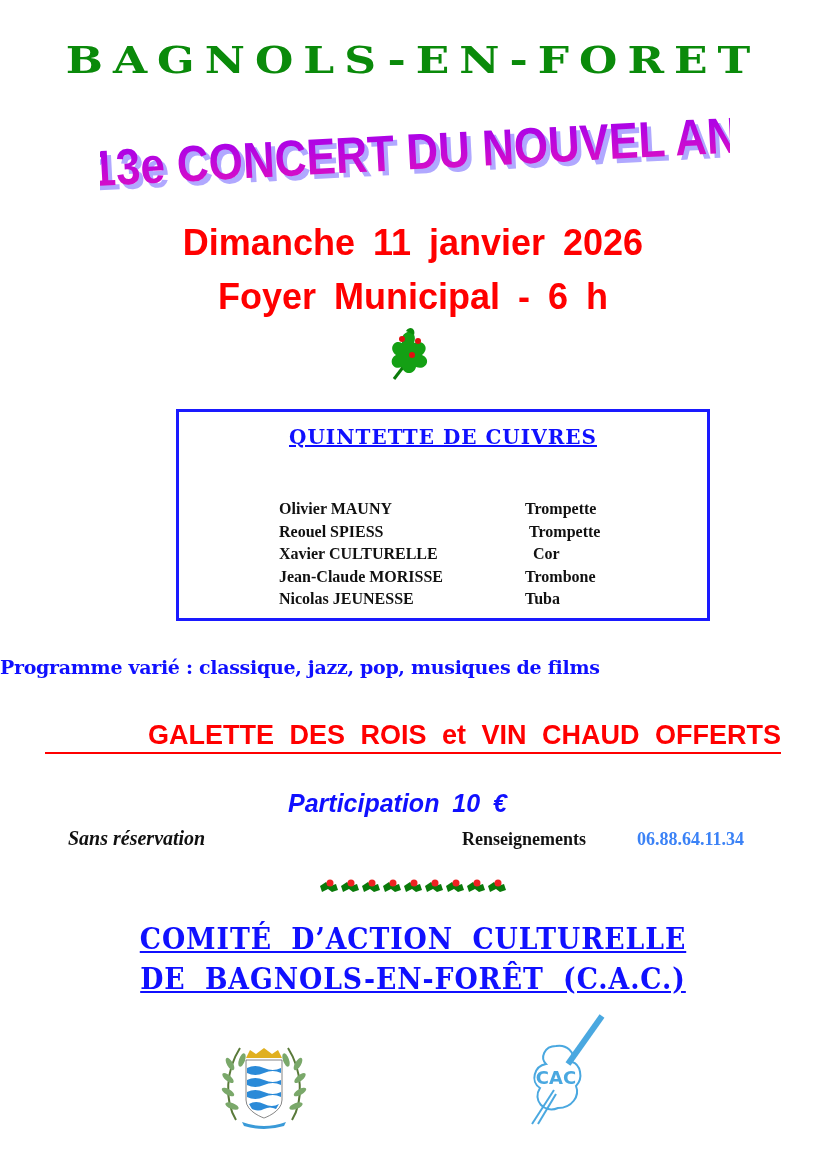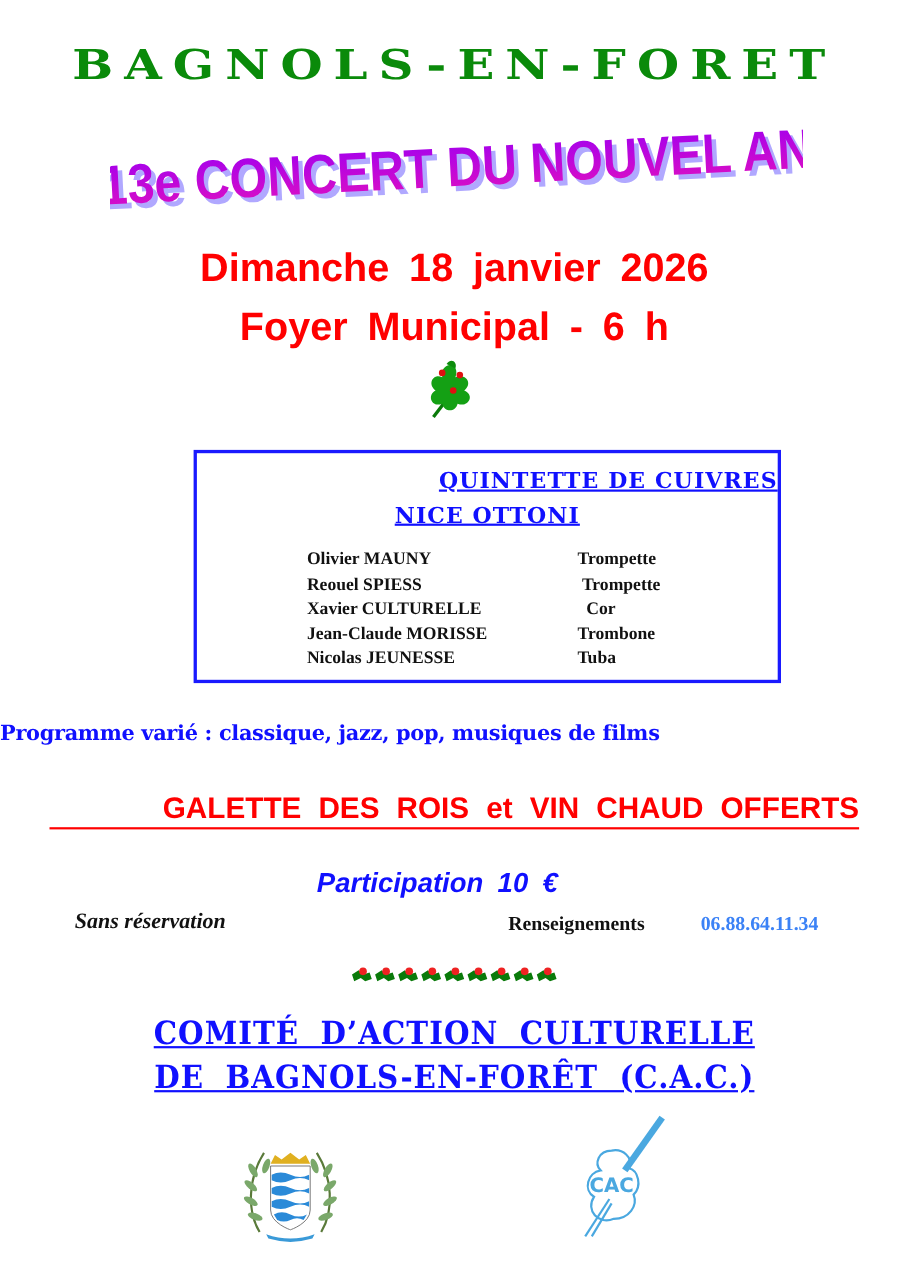--- a/index.html
+++ b/index.html
@@ -72,37 +72,36 @@
         <stop offset="1" stop-color="#e010c0"></stop>
       </linearGradient>
     </defs>
     <g transform="rotate(-3 315 40)">
       <text x="319" y="60" text-anchor="middle" font-family="Liberation Sans, sans-serif" font-weight="900" font-size="44" fill="#b0a8ff" transform="scale(1,1.15) translate(0,-8)">13e CONCERT  DU  NOUVEL  AN</text>
       <text x="315" y="56" text-anchor="middle" font-family="Liberation Sans, sans-serif" font-weight="900" font-size="44" fill="url(#pg)" transform="scale(1,1.15) translate(0,-8)">13e CONCERT  DU  NOUVEL  AN</text>
     </g>
   </svg>
 </div>
 
-<div class="abs red-line" style="top:222px;">Dimanche  18  janvier  2026</div>
+<div class="abs red-line" style="top:222px;">Dimanche  11  janvier  2026</div>
 <div class="abs red-line" style="top:276px;">Foyer Municipal  -  6 h</div>
 
 <div class="abs" style="left:384px; top:323px; width:56px; height:58px;">
   <svg width="56" height="58" viewBox="0 0 56 58">
     <path d="M10 56 L30 30" stroke="#0a7a0a" stroke-width="3"></path>
     <path d="M18 14 C24 4 34 10 30 20 C40 16 46 26 38 32 C48 36 42 48 32 44 C30 52 20 52 18 44 C8 48 4 36 12 32 C4 26 10 16 18 20 Z" fill="#14a014"></path>
     <path d="M22 8 C26 2 32 6 30 12 Z" fill="#0c8c0c"></path>
     <circle cx="18" cy="16" r="3" fill="#e01010"></circle>
     <circle cx="34" cy="18" r="3" fill="#e01010"></circle>
     <circle cx="28" cy="32" r="3" fill="#e01010"></circle>
   </svg>
 </div>
 
 <div class="abs box">
-  <div class="box-title" style="top:13px;text-align:right;">QUINTETTE DE CUIVRES</div>
-  <div class="box-title" style="top:44px;">NICE OTTONI</div>
+  <div class="box-title" style="top:13px;">QUINTETTE DE CUIVRES</div>
 
   <div class="member-row" style="top:88px;">
     <span class="name">Olivier MAUNY</span>
     <span class="instr">Trompette</span>
   </div>
   <div class="member-row" style="top:111px;">
     <span class="name">Reouel SPIESS</span>
     <span class="instr" style="left:250px;">Trompette</span>
   </div>
   <div class="member-row" style="top:133px;">

